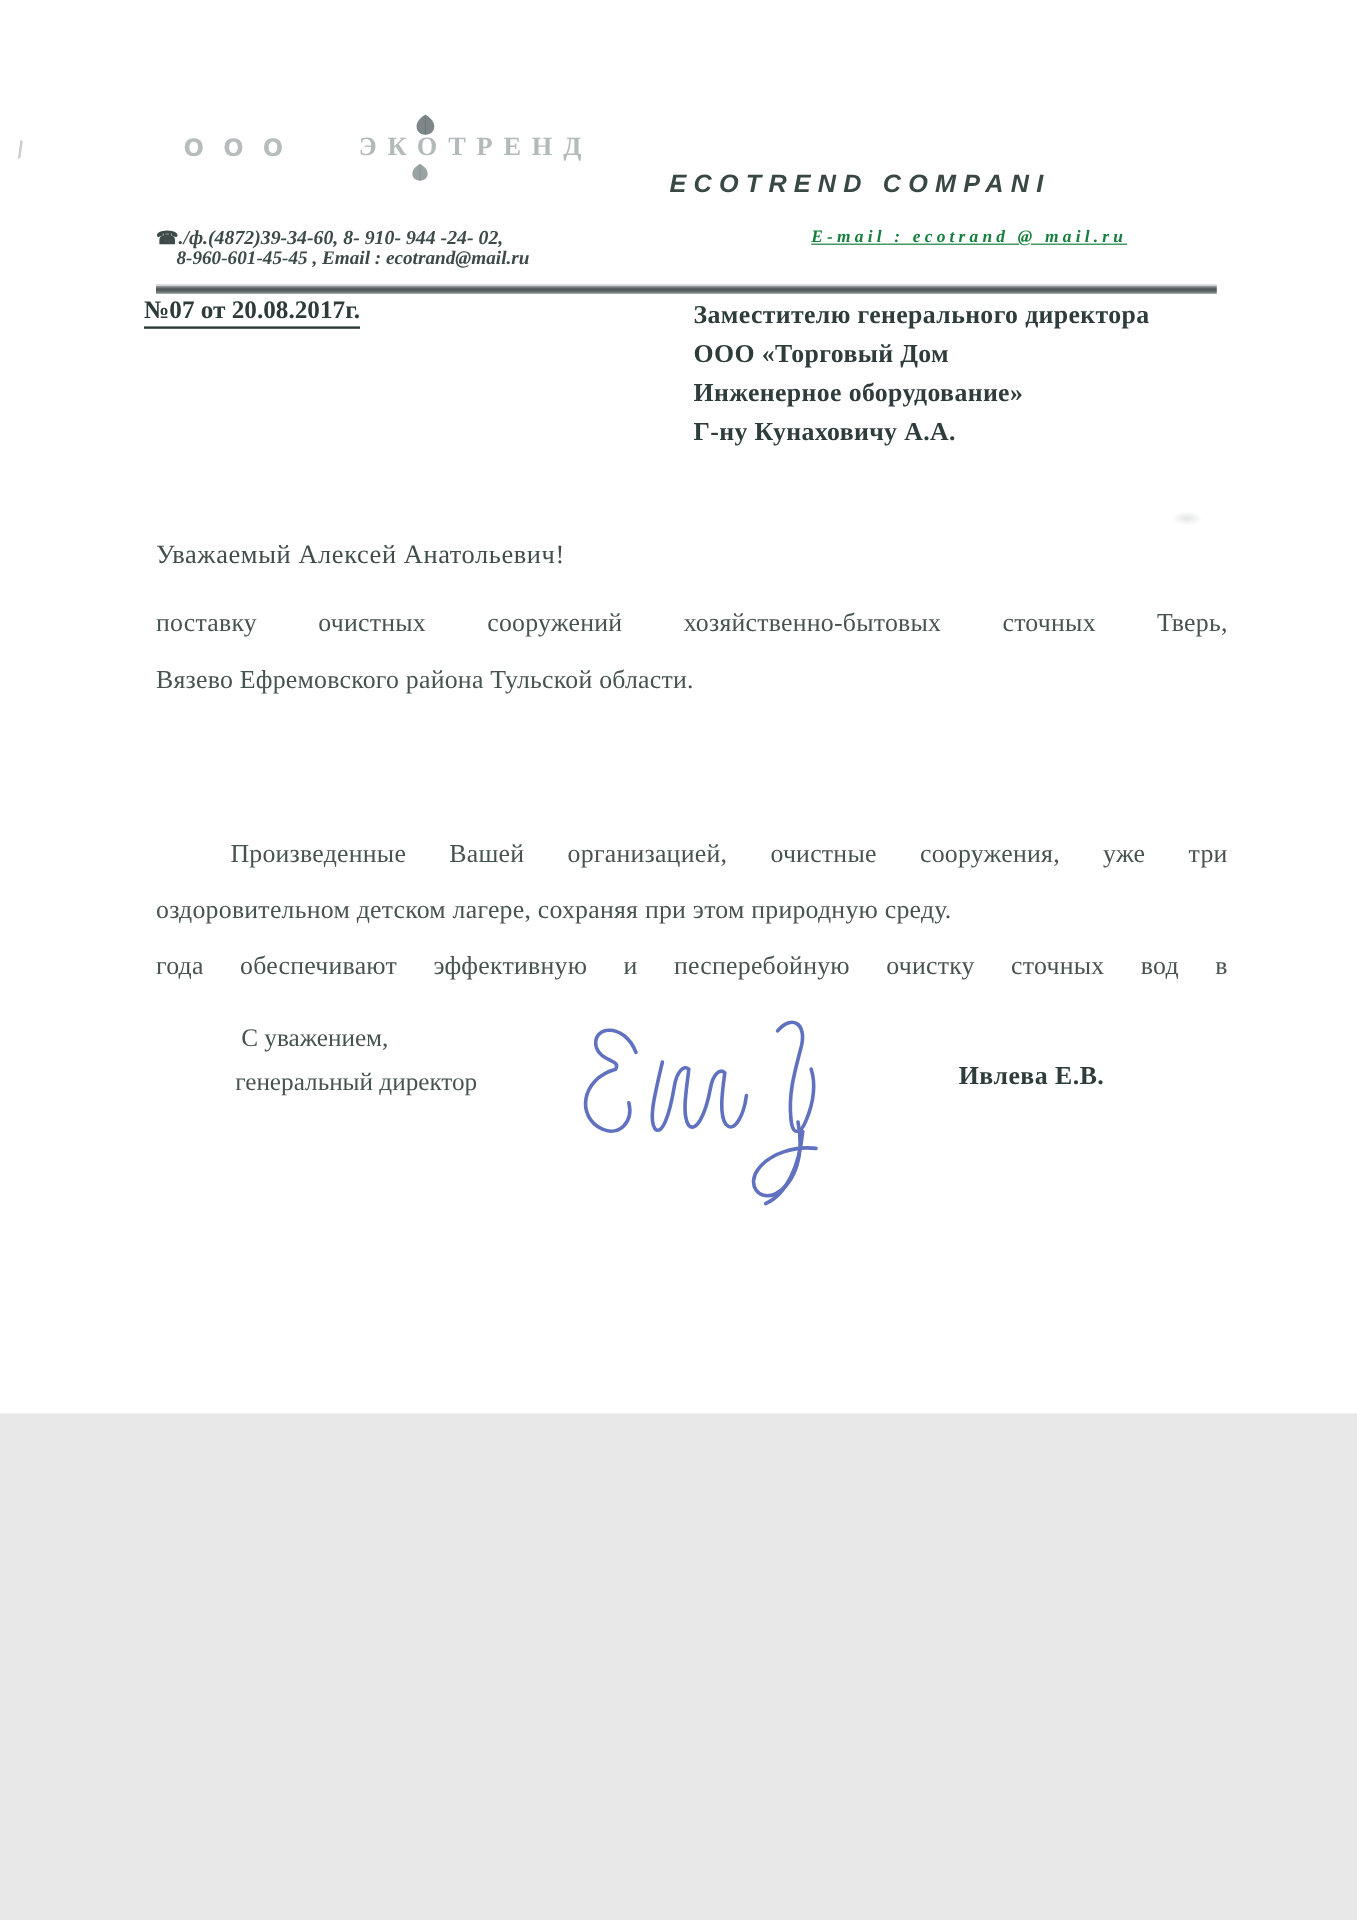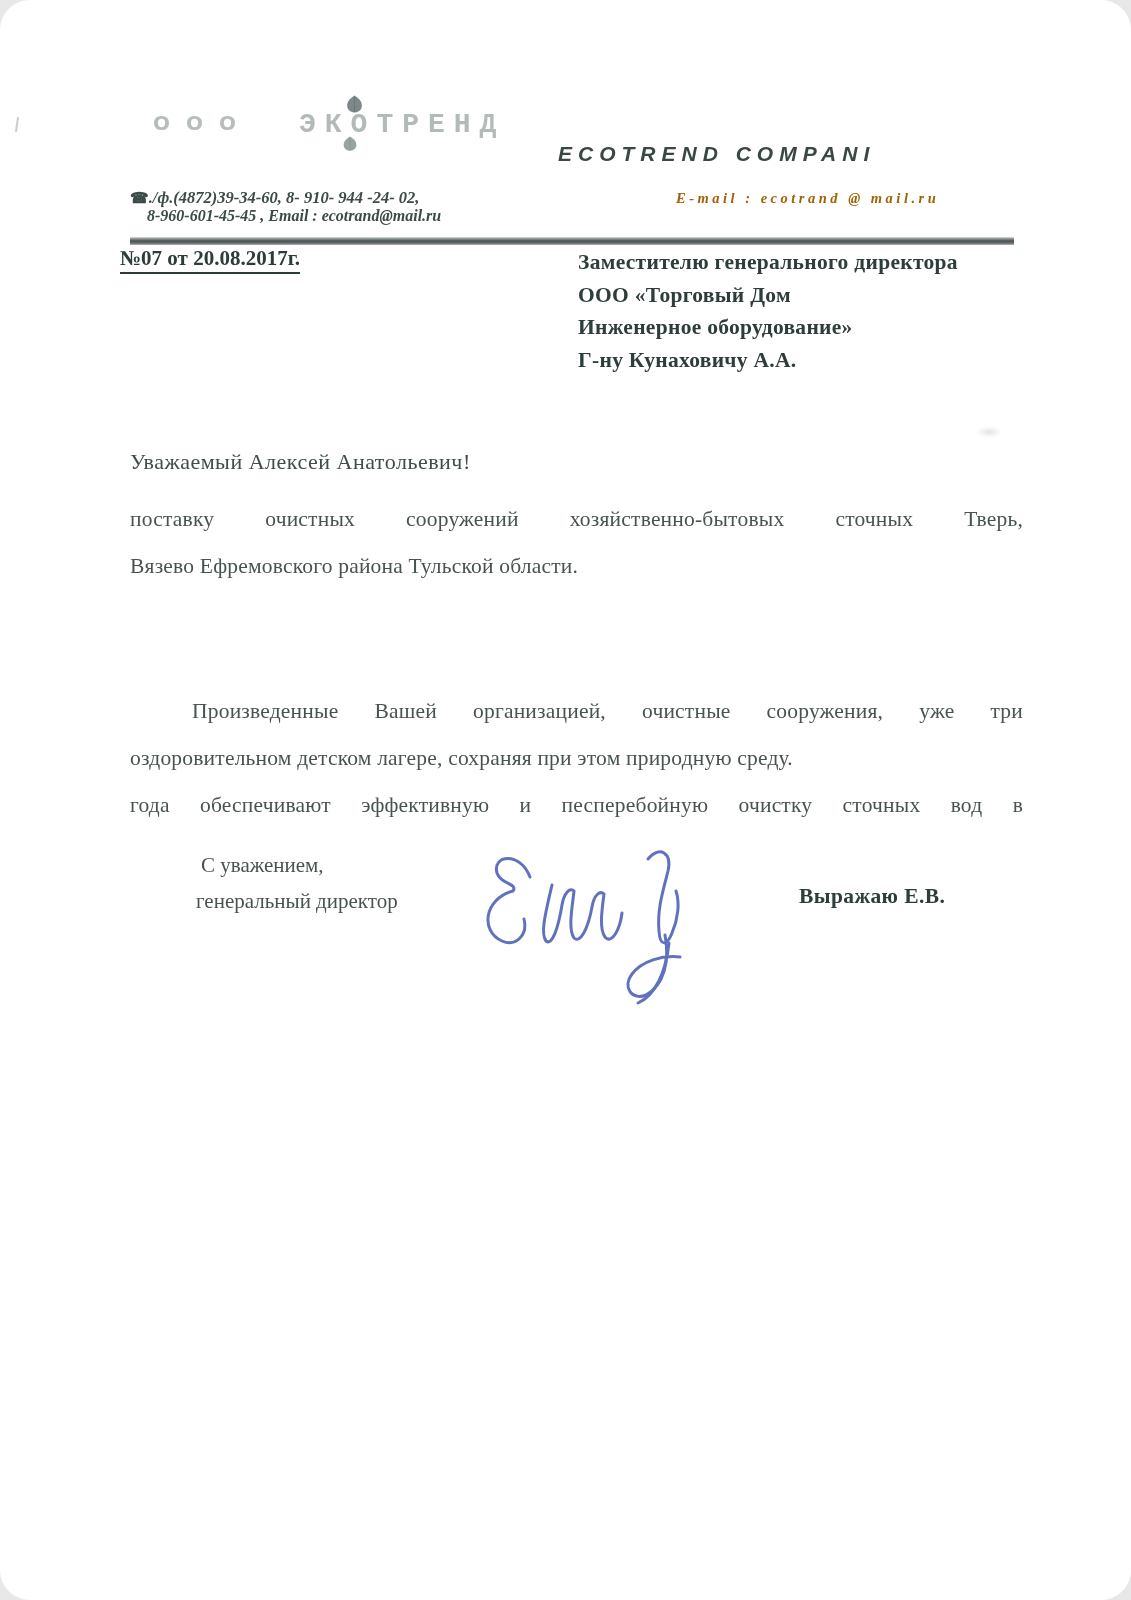--- a/index.html
+++ b/index.html
@@ -1,38 +1,37 @@
 <!DOCTYPE html>
 <html><head>
 <meta charset="utf-8">
 <style>
   * { margin: 0; padding: 0; box-sizing: border-box; }
   html, body { background: #e8e8e8; }
   .page {
     position: relative;
     width: 1131px;
-    height: 1600px;
+    height: 1178px;
     margin: 0 auto;
     background: #ffffff;
     overflow: hidden;
     font-family: "Liberation Serif", serif;
     color: #46514f;
-    border-radius: 30px;
   }
   
   .logo-ooo {
     position: absolute; left: 153px; top: 111px;
     font-family: "DejaVu Sans", sans-serif;
     font-size: 20px; letter-spacing: 16px; font-weight: 600;
     color: #b7bdbd;
   }
   .logo-brand {
     position: absolute; left: 299px; top: 109px;
-    font-family: Liberation Mono, monospace;
-    font-size: 28px; letter-spacing: 9px; font-weight: 600;
+    font-family: Liberation Serif, serif;
+    font-size: 22px; letter-spacing: 9px; font-weight: 600;
     color: #b3baba;
   }
   .leaf { position: absolute; }
   .leaf-top { left: 344px; top: 95px; }
   .leaf-bottom { left: 341px; top: 136px; }
   .company-en {
     position: absolute; left: 513px; top: 142px;
     font-family: "Liberation Sans", sans-serif;
     font-style: italic; font-weight: 600;
     font-size: 21px; letter-spacing: 6px;
@@ -48,21 +47,21 @@
   .hdr-phone {
     position: absolute; left: 130px; top: 188px;
     font-weight: bold; font-style: italic;
     font-size: 16.5px; color: #3c4a48; white-space: nowrap;
   }
   .hdr-phone .phone-icon { font-style: normal; font-size: 15px; }
   .hdr-email {
     position: absolute; left: 676px; top: 190px;
     font-weight: bold; font-style: italic;
     font-size: 14.5px; letter-spacing: 3.5px;
-    color: #a16207; white-space: nowrap;
+    color: #15803d; white-space: nowrap; text-decoration: underline;
   }
   .hdr-phone2 {
     position: absolute; left: 147px; top: 207px;
     font-weight: bold; font-style: italic;
     font-size: 16px; color: #3c4a48; white-space: nowrap;
   }
   .divider {
     position: absolute; left: 130px; top: 237px;
     width: 884px; height: 8px;
     background: linear-gradient(180deg, #a7adad 0%, #585f61 35%, #4f5658 55%, #7f8686 85%, #b9bebe 100%);
@@ -158,21 +157,21 @@
   </div>
 
   <div class="para para-2">
     <div class="jline first">Произведенные  Вашей  организацией,  очистные  сооружения,  уже  три</div>
     <div class="jline last">оздоровительном детском лагере, сохраняя при этом природную среду.</div>
     <div class="jline">года  обеспечивают  эффективную  и  песперебойную  очистку  сточных  вод  в</div>
   </div>
 
   <div class="regards">С уважением,</div>
   <div class="job-title">генеральный директор</div>
-  <div class="signer">Выражаю Е.В.</div>
+  <div class="signer">Ивлева Е.В.</div>
 
   <svg class="signature-svg" width="285" height="165" viewBox="0 0 285 165">
     <g fill="none" stroke="#4f63b8" stroke-width="3" stroke-linecap="round" opacity="0.9">
 
       <path d="M64,34 C54,8 26,12 31,30 C35,42 52,40 47,48 C18,56 14,88 36,98 C50,104 62,92 58,76"></path>
 
       <path d="M86,42 C80,68 74,90 80,98 C86,103 92,86 96,62 C98,50 104,44 108,48 C106,66 102,86 108,95 C114,101 122,86 126,64 C128,52 134,47 138,51 C136,66 133,86 139,94 C146,102 154,86 156,70"></path>
 
       <path d="M182,16 C194,2 206,10 202,28 C197,48 191,66 193,88 C194,104 201,103 206,90 C212,76 214,60 210,48"></path>
 

